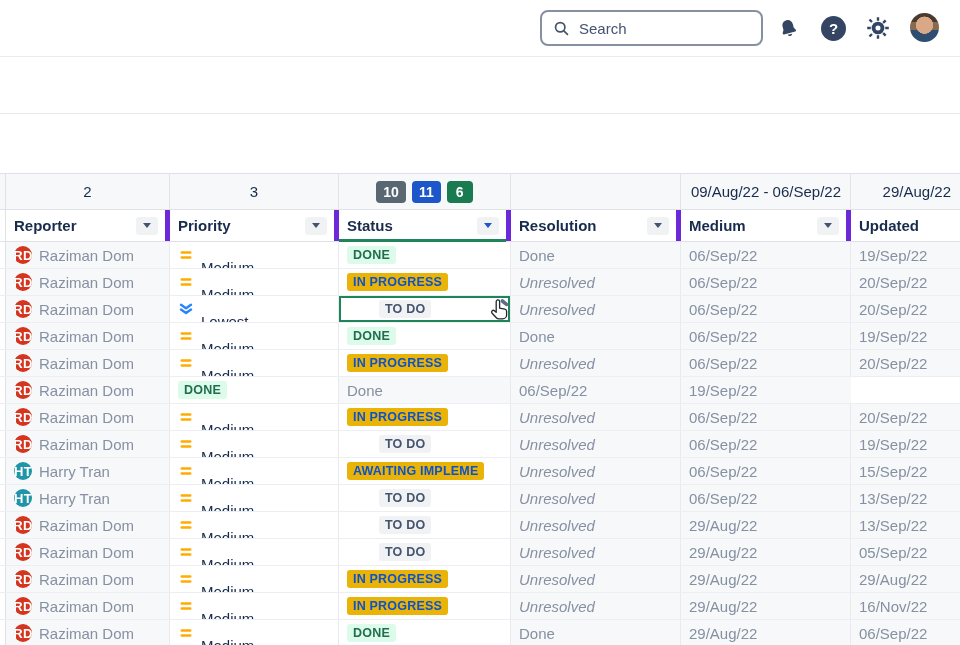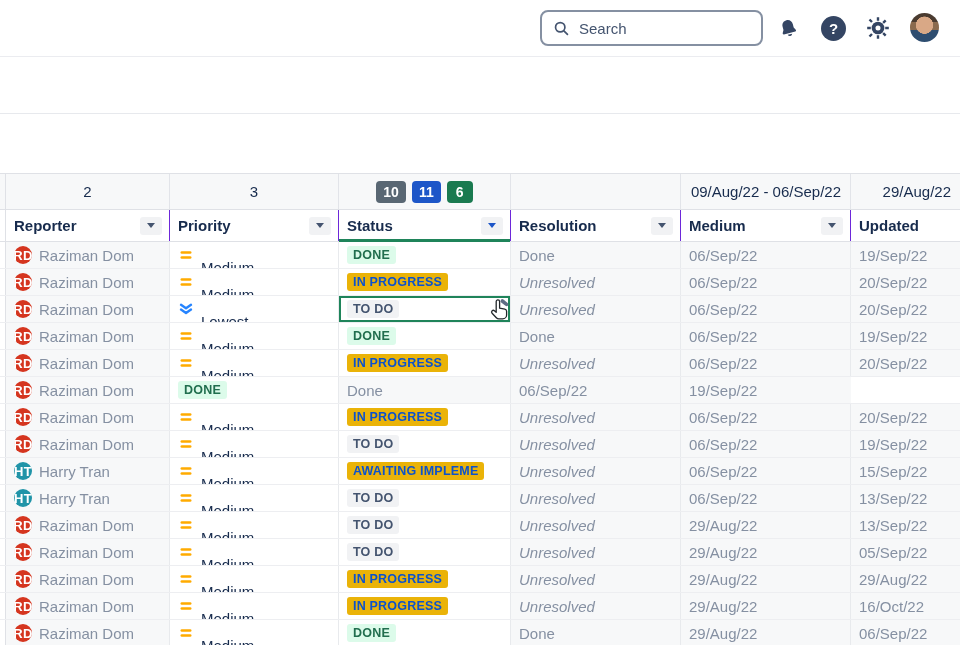--- a/index.html
+++ b/index.html
@@ -57,21 +57,21 @@
   .summary .c-center { justify-content:center; }
   .summary .c-right { justify-content:flex-end; padding-right:9px; }
   .count-badge { display:inline-flex; align-items:center; justify-content:center; height:22px;
     min-width:26px; padding:0 7px; border-radius:4px; color:#fff; font-weight:bold; font-size:14px; }
   .badges { display:flex; gap:6px; }
 
   
   .thead { position:absolute; left:0; top:210px; width:960px; height:32px; background:#fff;
     border-bottom:1px solid #DFE1E6; }
   .thead .hcell { display:flex; align-items:center; justify-content:space-between;
-    padding:0 7px 0 8px; border-right:1px solid #6d28d9; font-weight:bold; font-size:15px; height:100%; position:relative; }
+    padding:0 7px 0 8px; border-right:5px solid #6d28d9; font-weight:bold; font-size:15px; height:100%; position:relative; }
   .thead .hcell:last-child { border-right:none; }
   .thead .gutter { border-right:1px solid #DFE1E6; }
   .hcell.selected::after { content:""; position:absolute; left:0; right:0; bottom:-1px; height:3px; background:#1F845A; }
   .filter-btn { width:22px; height:18px; border-radius:3px; background:#F1F2F4; border:none;
     display:flex; align-items:center; justify-content:center; padding:0; }
   .filter-btn .tri { width:0; height:0; border-left:4.5px solid transparent; border-right:4.5px solid transparent;
     border-top:5.5px solid #44546F; }
   .filter-btn .tri.blue { border-top-color:#1D56C8; }
 
   
@@ -85,21 +85,21 @@
   .cell.ed { background:#fff; }
   .cell.selected { box-shadow:inset 0 0 0 2px #1F845A; }
   .rep-avatar { width:18px; height:18px; border-radius:50%; color:#fff; font-weight:bold;
     font-size:13px; display:flex; align-items:center; justify-content:center; flex:none; letter-spacing:.3px; }
   .pri-label { color:#172B4D;margin-top:24px; }
   .it { font-style:italic; }
   .status-badge { display:inline-block; padding:2px 6px; border-radius:3px; font-weight:bold;
     font-size:12.5px; letter-spacing:.2px; max-width:155px; overflow:hidden; }
   .st-done { background:#DCFBEA; color:#216E4E; }
   .st-inprogress { background:#eab308; color:#0C52CC;text-align:right; }
-  .st-todo { background:#F1F2F4; color:#44546F; }
+  .st-todo { background:#F1F2F4; color:#44546F;margin-left:32px; }
 
   .hand-cursor { position:absolute; left:486px; top:297px; width:28px; height:28px; z-index:50; }
 </style>
 </head>
 <body>
 
 <div class="stage">
 
   <div class="topnav">
     <div class="topnav-search">
@@ -604,21 +604,21 @@
       <div class="cell ed">
         <span class="status-badge st-inprogress">IN PROGRESS</span>
       </div>
       <div class="cell ro">
         <span class="it">Unresolved</span>
       </div>
       <div class="cell ro">
         <span>29/Aug/22</span>
       </div>
       <div class="cell ro">
-        <span>16/Oct/22</span>
+        <span>16/Nov/22</span>
       </div>
     </div>
       <div class="trow grid">
       <div class="gutter"></div>
       <div class="cell ro">
         <span class="rep-avatar" style="background: rgb(213, 53, 31);">RD</span>
         <span>Raziman Dom</span>
       </div>
       <div class="cell ed">
         <svg width="16" height="16" viewBox="0 0 16 16">

